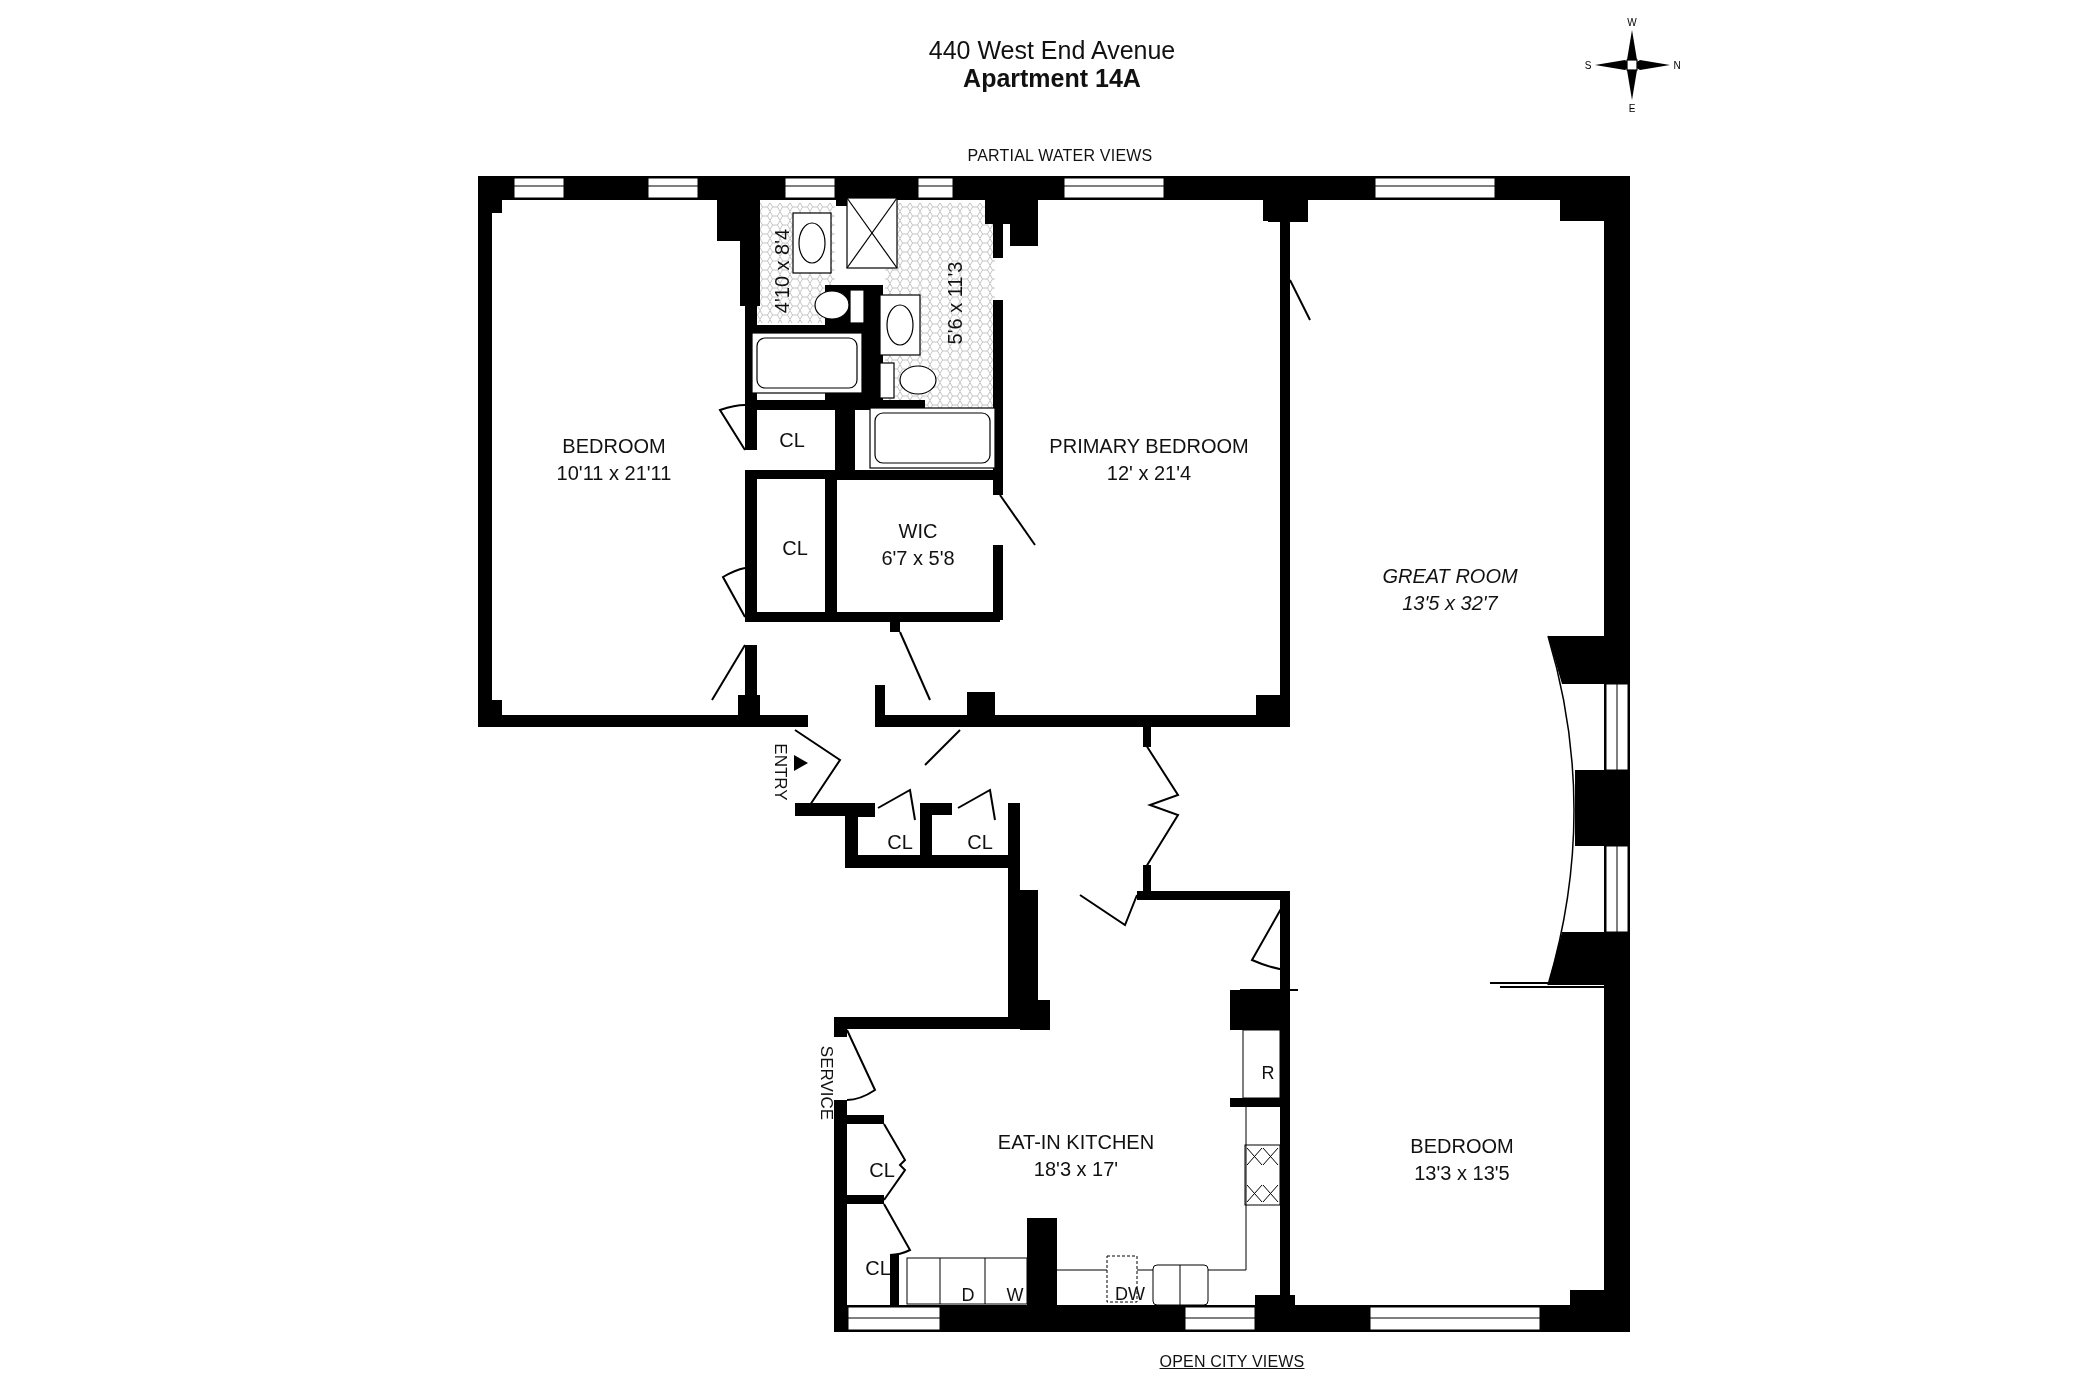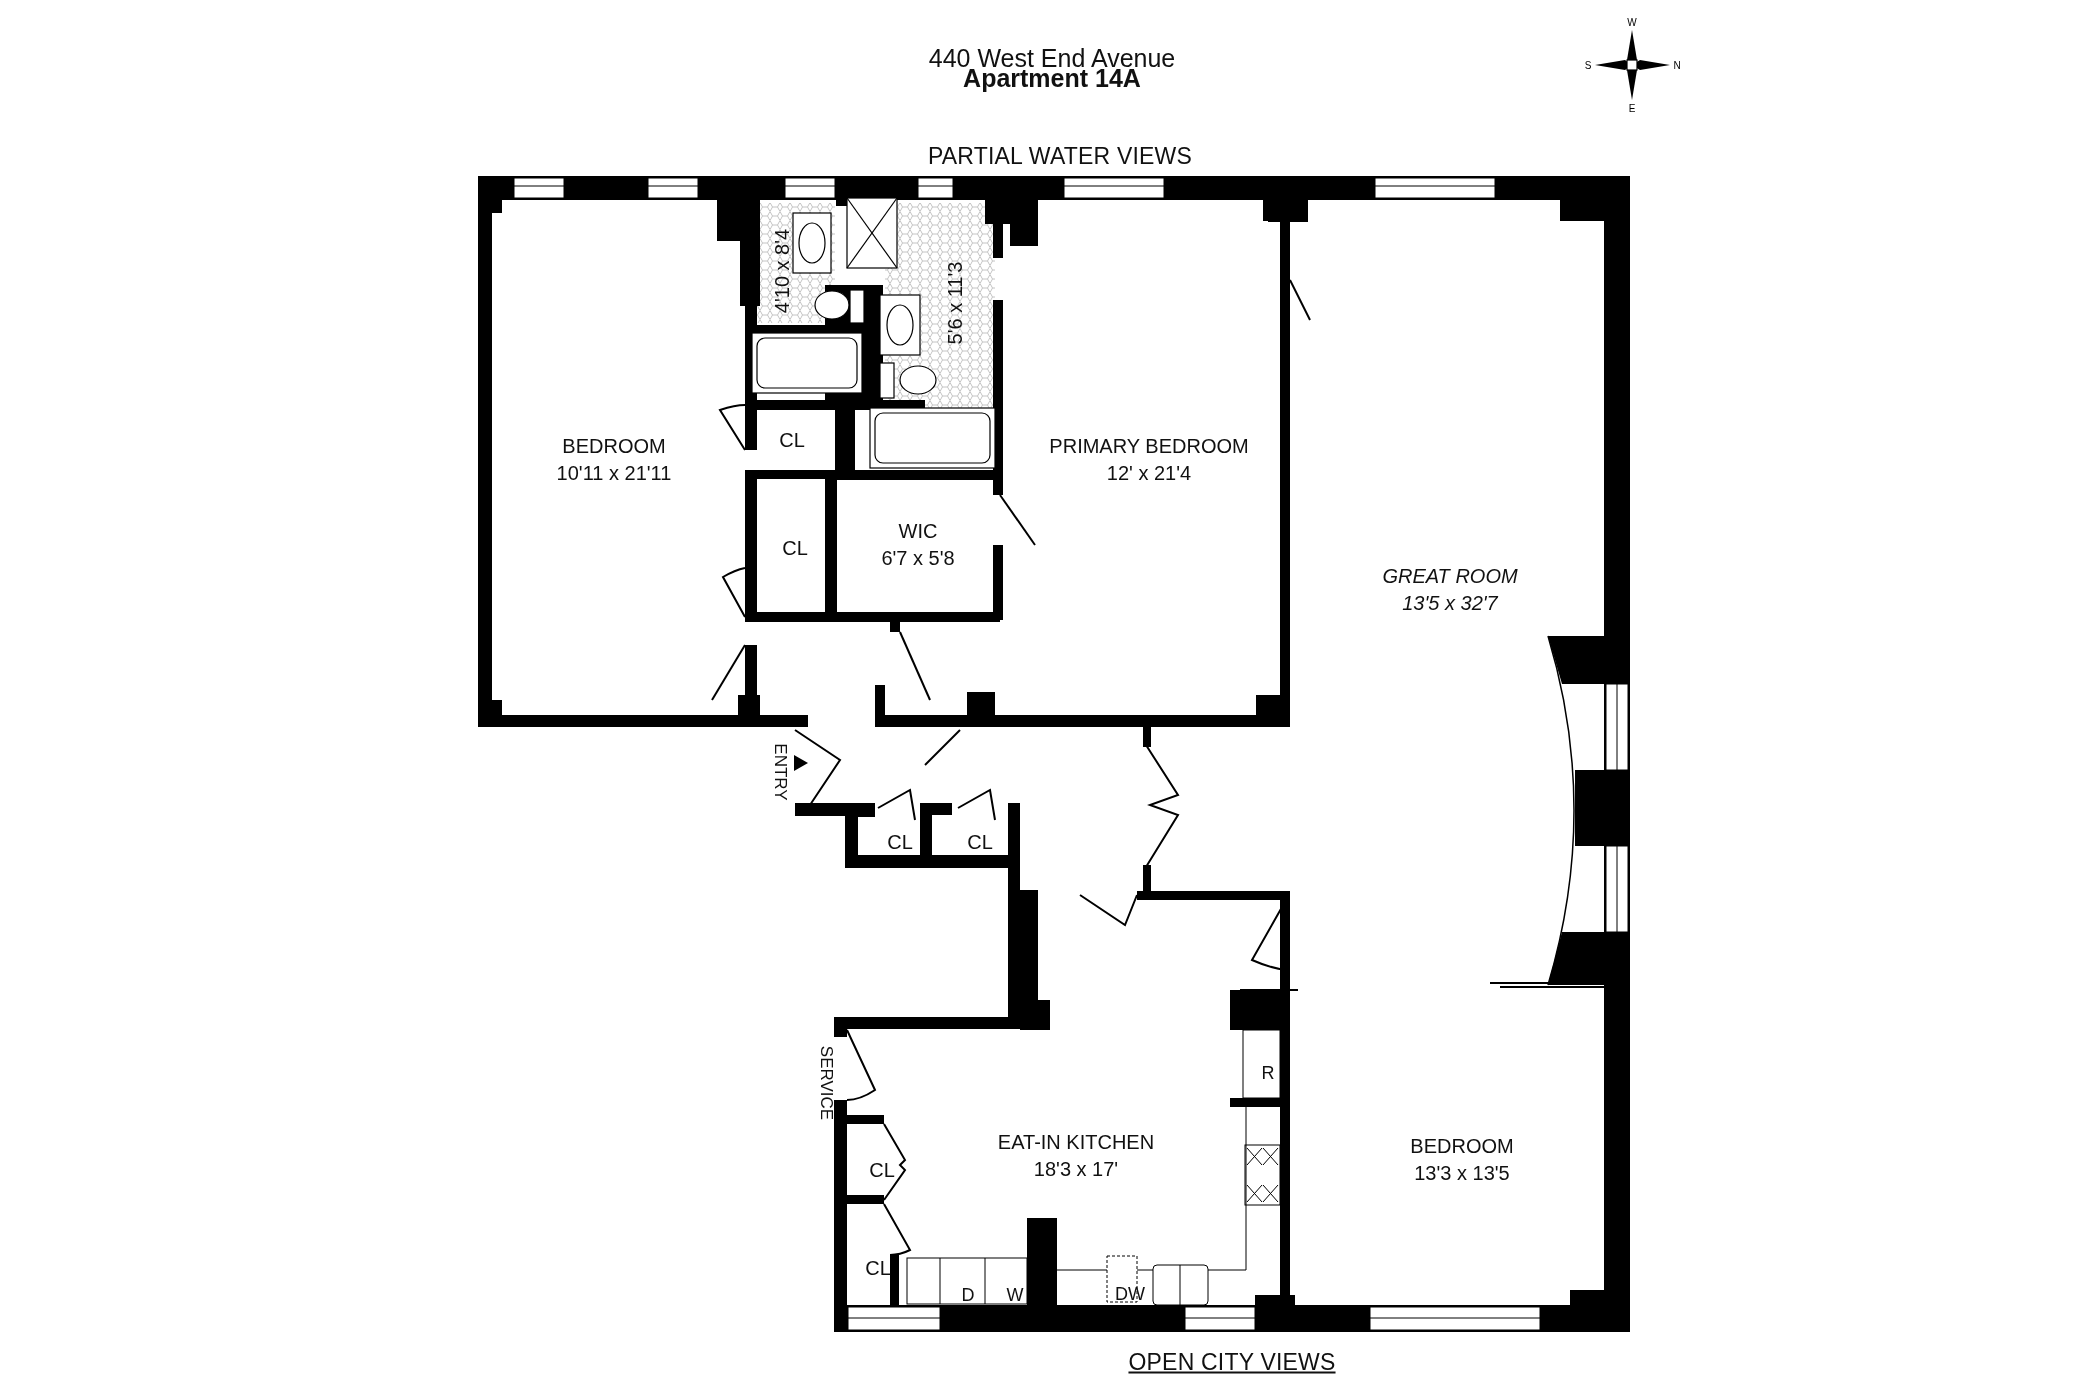--- a/index.html
+++ b/index.html
@@ -2,21 +2,21 @@
 <html><head>
 <meta charset="utf-8">
 <style>
   html, body { margin:0; padding:0; background:#ffffff; }
   body { width:2100px; height:1400px; position:relative; overflow:hidden;
          font-family:"Liberation Sans", sans-serif; color:#000; }
   #plan { position:absolute; left:0; top:0; width:2100px; height:1400px; }
   .lbl { position:absolute; transform:translate(-50%,-50%); text-align:center;
          white-space:nowrap; font-family:"Liberation Sans", sans-serif; color:#111; }
   .title { font-size:25px; line-height:28px; }
-  .view { font-size:23px; letter-spacing:0.2px; }
+  .view { font-size:16px; letter-spacing:0.2px; }
   .room { font-size:20px; line-height:27px; }
   .room span { display:block; }
   .small { font-size:20px; }
   .rot-cw { transform:translate(-50%,-50%) rotate(90deg); }
   .rot-ccw { transform:translate(-50%,-50%) rotate(-90deg); }
   .compass-l { position:absolute; font-size:10px; transform:translate(-50%,-50%); }
   .appl { font-size:18px; }
 </style>
 </head>
 <body>
@@ -213,21 +213,21 @@
     <line x1="940" y1="1258" x2="940" y2="1304"></line>
       <line x1="985" y1="1258" x2="985" y2="1304"></line>
     <rect x="1107" y="1256" width="30" height="46" stroke-dasharray="3,2"></rect>
     <rect x="1153" y="1265" width="55" height="40" rx="4"></rect>
     <line x1="1180" y1="1265" x2="1180" y2="1305"></line>
   </g>
 
   <polygon points="794,755 808,763 794,771" fill="#000"></polygon>
 </svg>
 
-<div class="lbl title" style="left:1052px;top:58px;">440 West End Avenue</div>
+<div class="lbl title" style="left:1052px;top:50px;">440 West End Avenue</div>
 <div class="lbl title" style="left:1052px;top:78px;font-weight:bold;">Apartment 14A</div>
 
 <div class="compass-l" style="left:1632px;top:22px;">W</div>
 <div class="compass-l" style="left:1632px;top:108px;">E</div>
 <div class="compass-l" style="left:1588px;top:65px;">S</div>
 <div class="compass-l" style="left:1677px;top:65px;">N</div>
 
 <div class="lbl view" style="left:1060px;top:156px;">PARTIAL WATER VIEWS</div>
 <div class="lbl view" style="left:1232px;top:1362px;text-decoration:underline;">OPEN CITY VIEWS</div>
 

